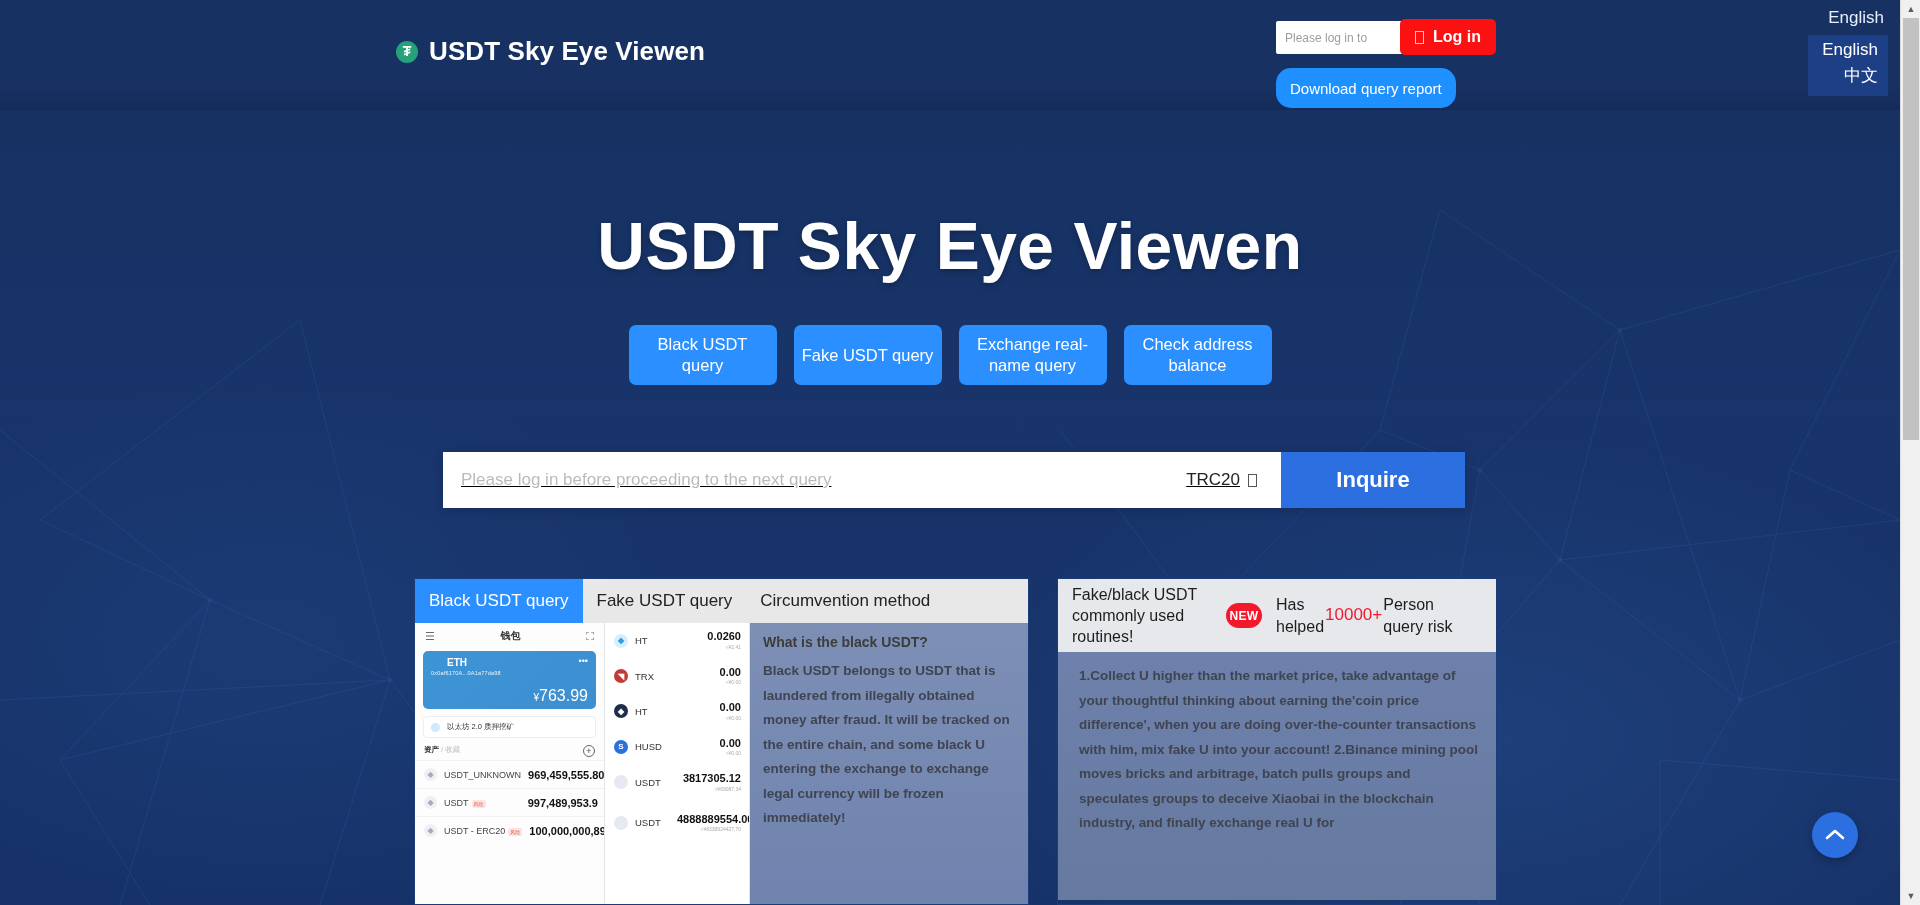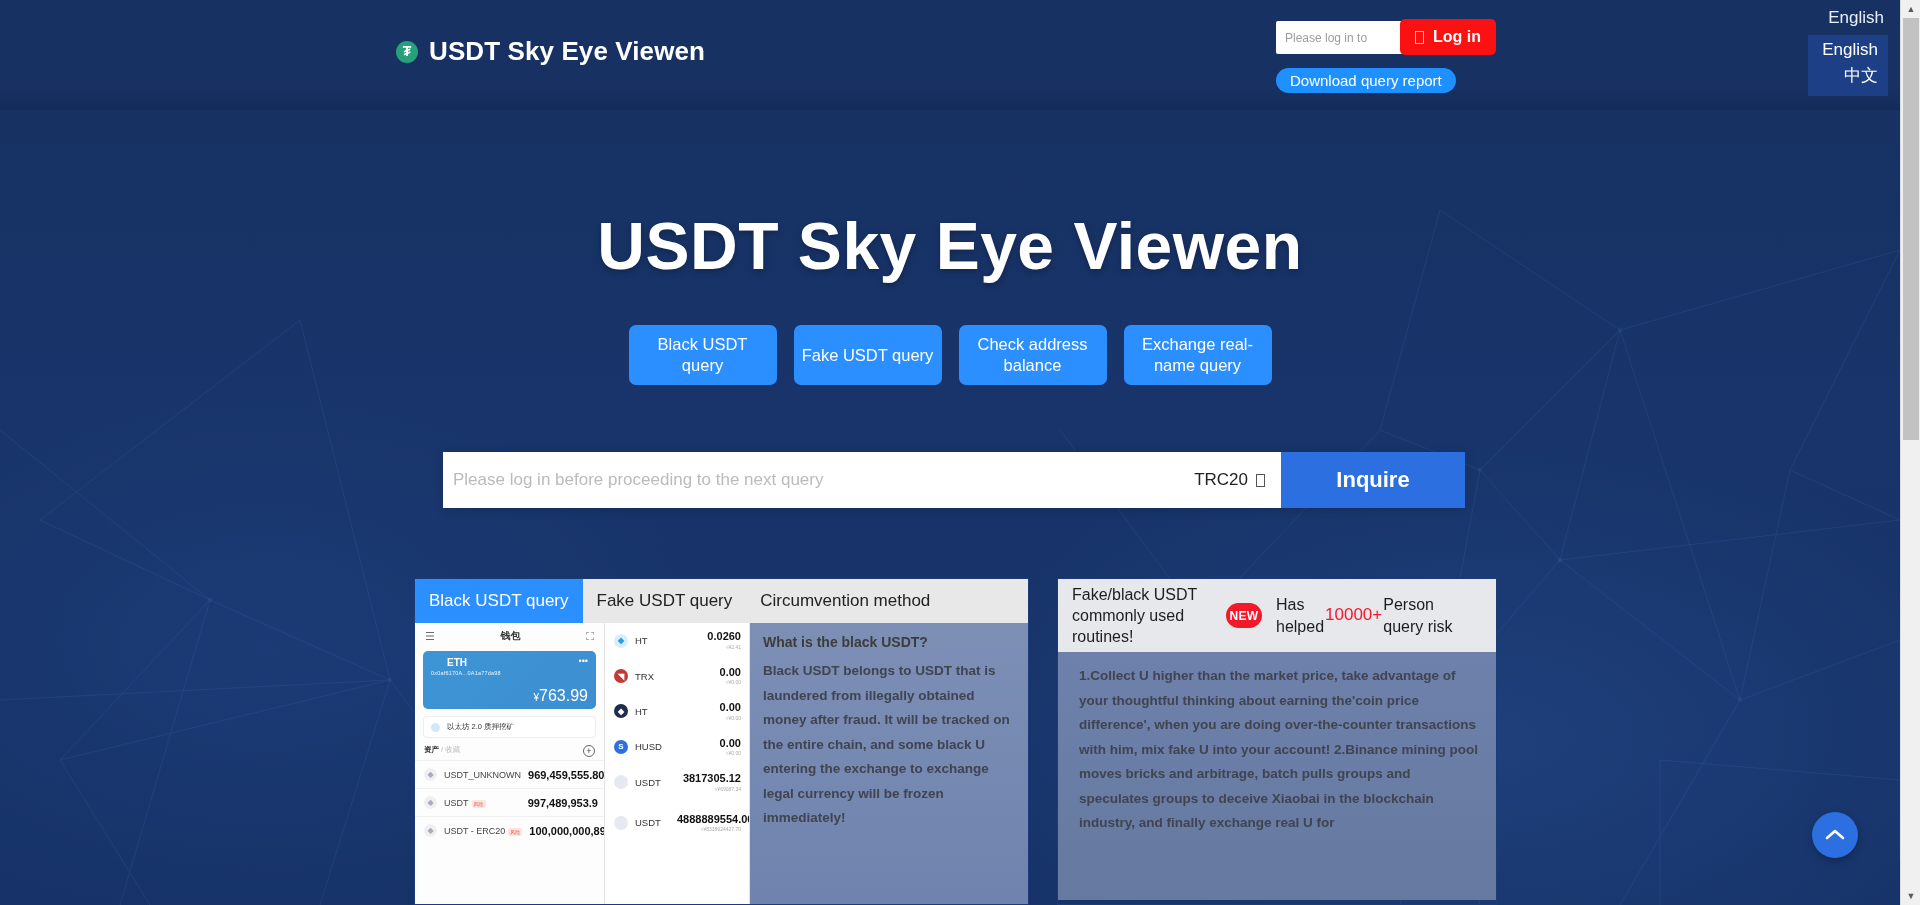--- a/index.html
+++ b/index.html
@@ -67,21 +67,21 @@
     color: #fff; font-size: 16px; font-weight: bold;
     display: flex; align-items: center; gap: 9px;
     cursor: pointer; font-family: "Liberation Sans", sans-serif;
   }
   .glyph-box {
     display: inline-block; width: 9px; height: 13px;
     border: 1px solid #ffd9a0; opacity: .95;
   }
   .download-btn {
     position: absolute; left: 1276px; top: 68px;
-    height: 25px; padding: 0 14px;
+    height: 40px; padding: 0 14px;
     background: #1e90ff; border: none; border-radius: 15px;
     color: #fff; font-size: 15px; cursor: pointer;
     font-family: "Liberation Sans", sans-serif;
     display: flex; align-items: center;
   }
 
   .lang-wrap { position: absolute; left: 1780px; top: 8px; width: 108px; }
   .lang-current {
     text-align: right; color: #e8eefb; font-size: 17px;
     padding-right: 4px; cursor: pointer;
@@ -117,21 +117,21 @@
 
   
   .searchbar {
     position: absolute; left: 443px; top: 452px;
     width: 1022px; height: 56px;
     display: flex; align-items: stretch;
     box-shadow: 0 2px 10px rgba(0,0,0,.18);
   }
   .search-field {
     flex: 1; background: #fff; display: flex; 
-    padding: 0 10px; gap: 10px;
+    padding: 0 18px; gap: 10px; text-decoration: underline;
   }
   .search-input {
     flex: 1; border: none; outline: none; font-size: 17px; color: #333;
     font-family: "Liberation Sans", sans-serif; background: transparent;
   }
   .search-input::placeholder { color: #bbbbbb; }
   .chain-select {
     display: flex; align-items: center; gap: 8px;
     color: #222; font-size: 17px; cursor: pointer; padding-right: 6px;
     white-space: nowrap;
@@ -390,22 +390,22 @@
         <div class="lang-item">中文</div>
       </div>
     </div>
   </div>
 
   <div class="hero-title">USDT Sky Eye Viewen</div>
 
   <div class="quick-btns">
     <button class="quick-btn">Black USDT query</button>
     <button class="quick-btn">Fake USDT query</button>
+    <button class="quick-btn">Exchange real-name query</button>
     <button class="quick-btn">Check address balance</button>
-    <button class="quick-btn">Exchange real-name query</button>
   </div>
 
   <div class="searchbar">
     <div class="search-field">
       <input class="search-input" type="text" placeholder="Please log in before proceeding to the next query" style="">
       <div class="chain-select">
         <span>TRC20</span>
         <span class="chain-caret"></span>
       </div>
     </div>

